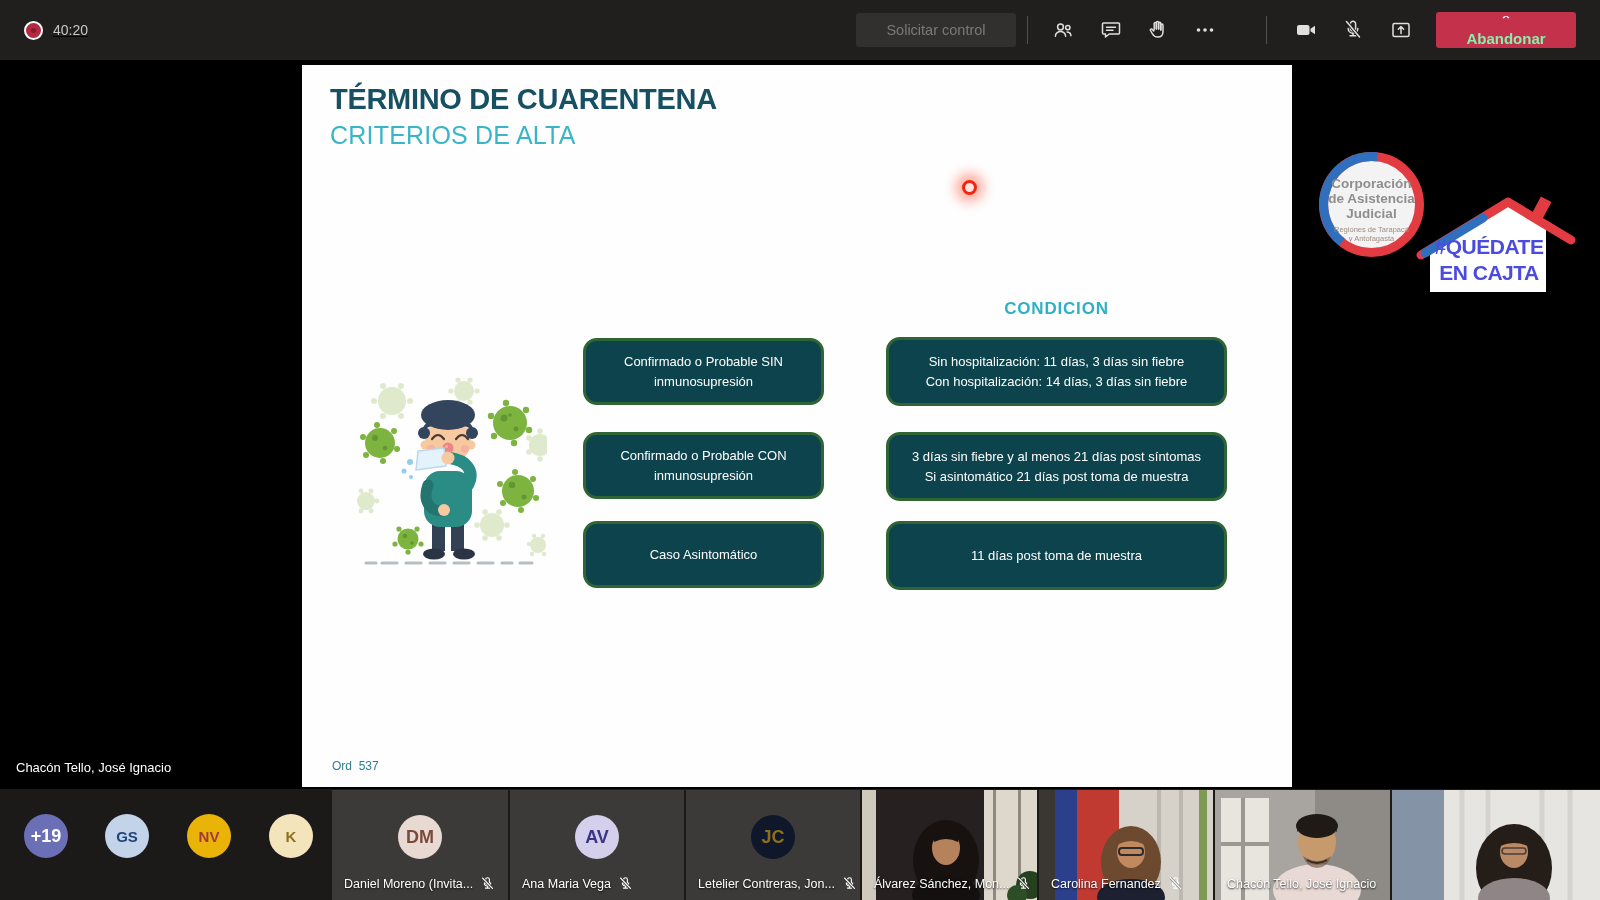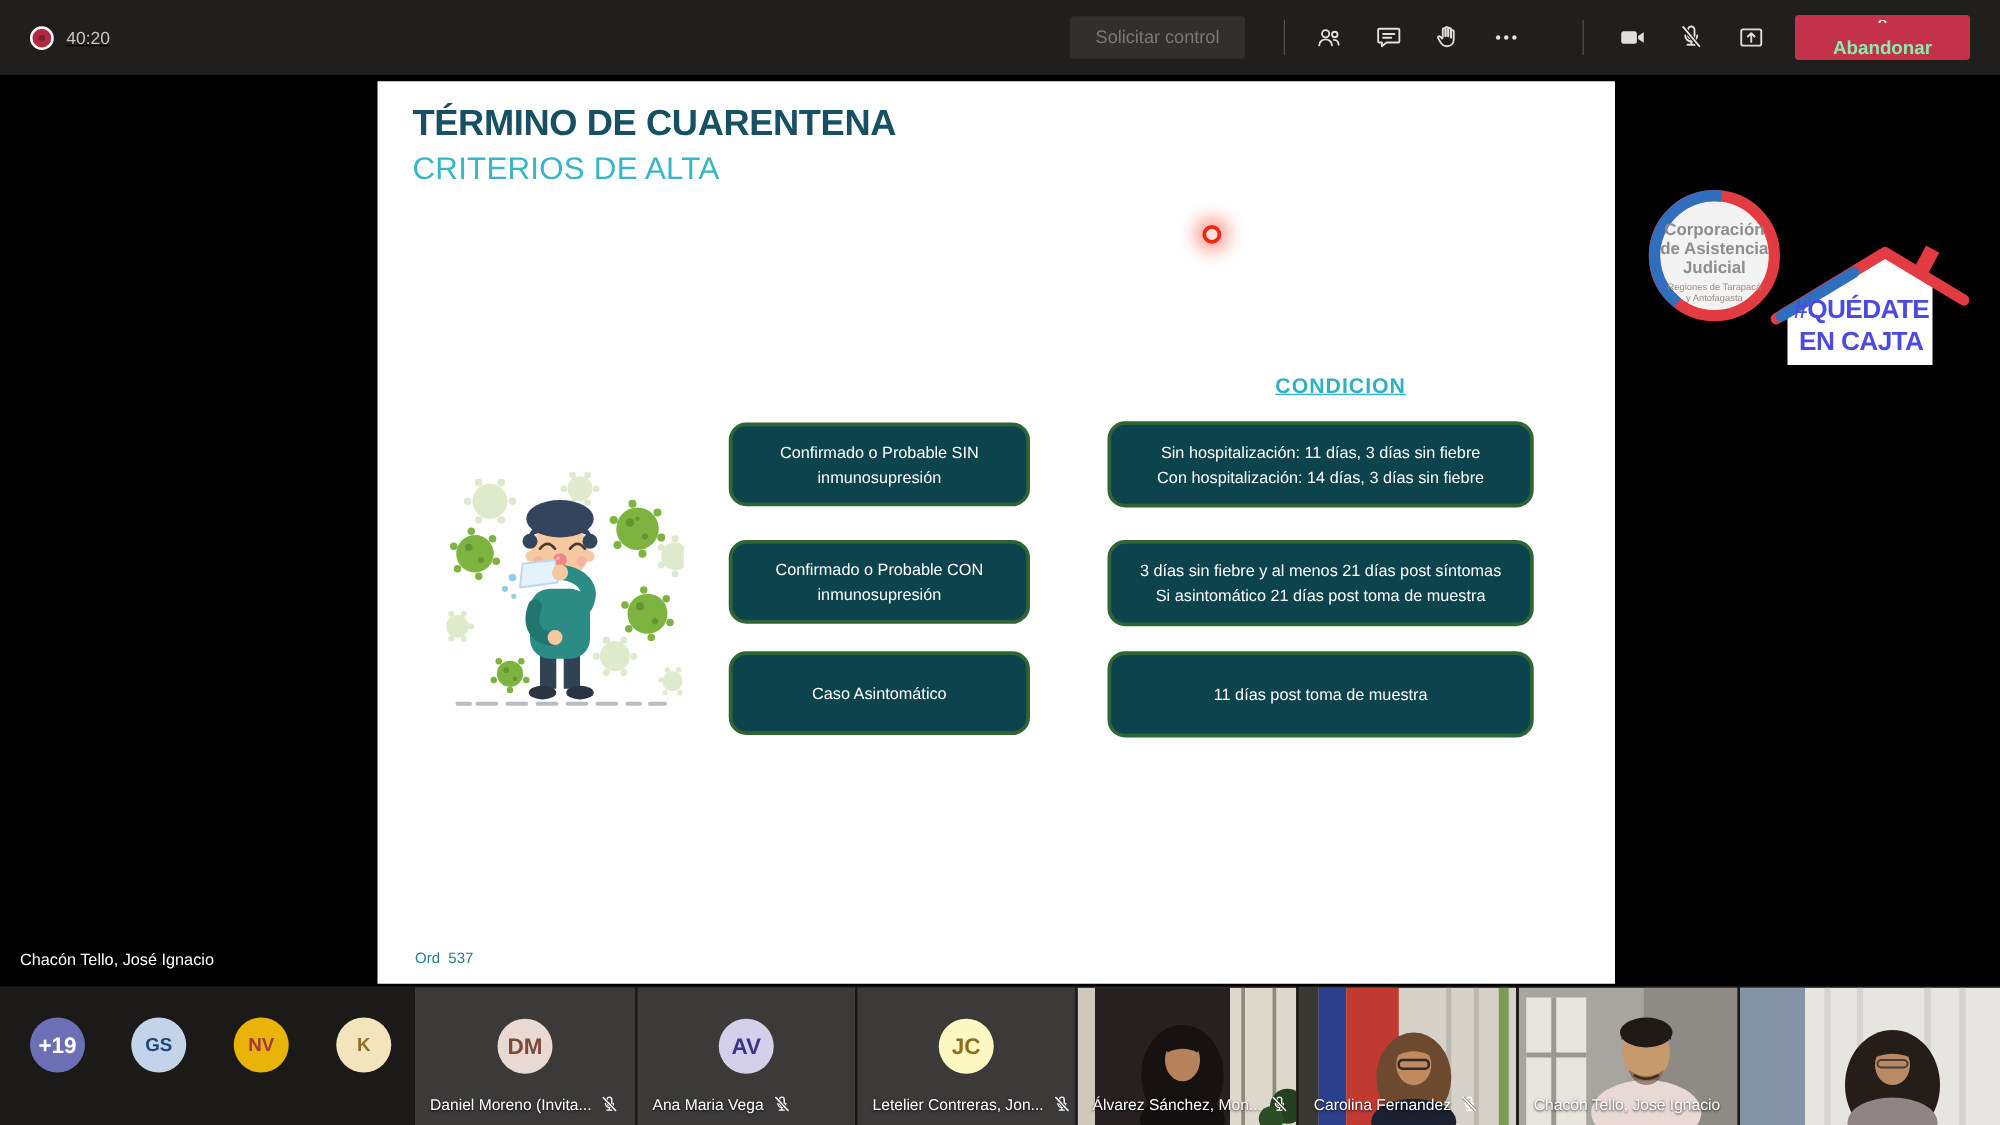--- a/index.html
+++ b/index.html
@@ -4,37 +4,37 @@
 <style>
   html,body{margin:0;padding:0;background:#000;font-family:"Liberation Sans",sans-serif;}
   #app{position:relative;width:1600px;height:900px;overflow:hidden;background:#000;}
 
   
   .topbar{position:absolute;left:0;top:0;width:1600px;height:60px;background:#201f1e;}
   .rec-group{position:absolute;left:24px;top:0;height:60px;display:flex;align-items:center;gap:10px;text-decoration:underline;}
   .rec-dot{width:15px;height:15px;border:2px solid #fff;border-radius:50%;background:#b32942;display:flex;align-items:center;justify-content:center;}
   .rec-dot i{display:block;width:5px;height:5px;border-radius:50%;background:#7e1d30;}
   .timer{color:#c8c6c4;font-size:14px;}
-  .req-btn{position:absolute;left:856px;top:13px;width:140px;height:34px;background:#32302e;border:none;border-radius:3px;
+  .req-btn{position:absolute;left:856px;top:13px;width:160px;height:34px;background:#32302e;border:none;border-radius:3px;
            color:#7b7977;font-size:14.5px;font-family:inherit;cursor:default;}
   .tb-divider{position:absolute;top:16px;width:1px;height:28px;background:#53514f;}
   .icon-btn{position:absolute;top:10px;width:40px;height:40px;background:transparent;border:none;display:flex;align-items:center;justify-content:center;cursor:pointer;}
   .icon-btn svg{display:block;}
   .leave-btn{position:absolute;left:1436px;top:12px;width:140px;height:36px;background:#c4314b;border:none;border-radius:3px;
              display:flex;align-items:center;justify-content:center;gap:9px;color:#86efac;font-weight:bold;font-size:15px;font-family:inherit;cursor:pointer;flex-direction:column;}
 
   
   .stage{position:absolute;left:0;top:60px;width:1600px;height:729px;background:#000;}
   .slide{position:absolute;left:302px;top:5px;width:990px;height:722px;background:#fefefe;}
   .presenter-label{position:absolute;left:16px;top:700px;color:#fff;font-size:13px;}
 
   
   .slide-title{position:absolute;left:28px;top:18px;font-size:29px;font-weight:bold;color:#174f63;letter-spacing:-0.3px;}
   .slide-subtitle{position:absolute;left:28px;top:56px;font-size:25px;color:#38b6c7;letter-spacing:0.2px;}
-  .cond-header{position:absolute;left:600px;top:234px;width:341px;text-align:center;font-size:17px;font-weight:bold;color:#2fb0c5;letter-spacing:0.8px;text-decoration:underline;}
+  .cond-header{position:absolute;left:584px;top:234px;width:341px;text-align:center;font-size:17px;font-weight:bold;color:#2fb0c5;letter-spacing:0.8px;}
   .case-box{position:absolute;background:#0d434d;border:3px solid #2f6434;border-radius:14px;display:flex;flex-direction:column;
             align-items:center;justify-content:center;color:#fff;text-align:center;padding:12px 10px;box-sizing:border-box;}
   .case-box .bl{font-size:13px;line-height:1.5;}
   .col-case{left:281px;width:241px;height:67px;}
   .col-cond{left:584px;width:341px;height:69px;}
   .laser{position:absolute;left:660px;top:115px;width:9px;height:9px;border:3.5px solid #f3250e;border-radius:50%;background:#ffe3dc;
          box-shadow:0 0 12px 7px rgba(255,45,15,0.38);}
   .footnote{position:absolute;left:30px;top:694px;font-size:12px;color:#2e7d8f;white-space:pre;}
   .illu{position:absolute;left:50px;top:308px;width:195px;height:198px;}
 
@@ -48,21 +48,21 @@
           font-weight:bold;font-size:15px;cursor:pointer;border:none;font-family:inherit;}
   .bubble.more{background:#6b6fb5;color:#fff;font-size:18px;}
   .bubble.av-gs{background:#c3d3ea;color:#1f4477;}
   .bubble.av-nv{background:#eab308;color:#a4373f;}
   .bubble.av-k{background:#f3e4bc;color:#8f6f1d;}
   .tile{position:absolute;top:1px;height:110px;background:#3b3a39;overflow:hidden;cursor:pointer;}
   .tile .avatar{position:absolute;left:50%;top:25px;transform:translateX(-50%);width:44px;height:44px;border-radius:50%;
                 display:flex;align-items:center;justify-content:center;font-weight:bold;font-size:18px;}
   .tile .av-dm{background:#e9d9d3;color:#7b4b3a;}
   .tile .av-av{background:#d4d0ec;color:#3c3585;}
-  .tile .av-jc{background:#fef9c3;color:#8f6f1d;}
+  .tile .av-jc{background:#0f172a;color:#8f6f1d;}
   .tile-label{position:absolute;left:12px;bottom:9px;display:flex;align-items:center;gap:7px;color:#fff;font-size:12.5px;
               text-shadow:0 1px 2px rgba(0,0,0,.85);white-space:nowrap;}
   .tile video,.tile .scene{position:absolute;left:0;top:0;width:100%;height:100%;}
 </style>
 </head>
 <body>
 
 <div id="app">
 
   <div class="topbar">

